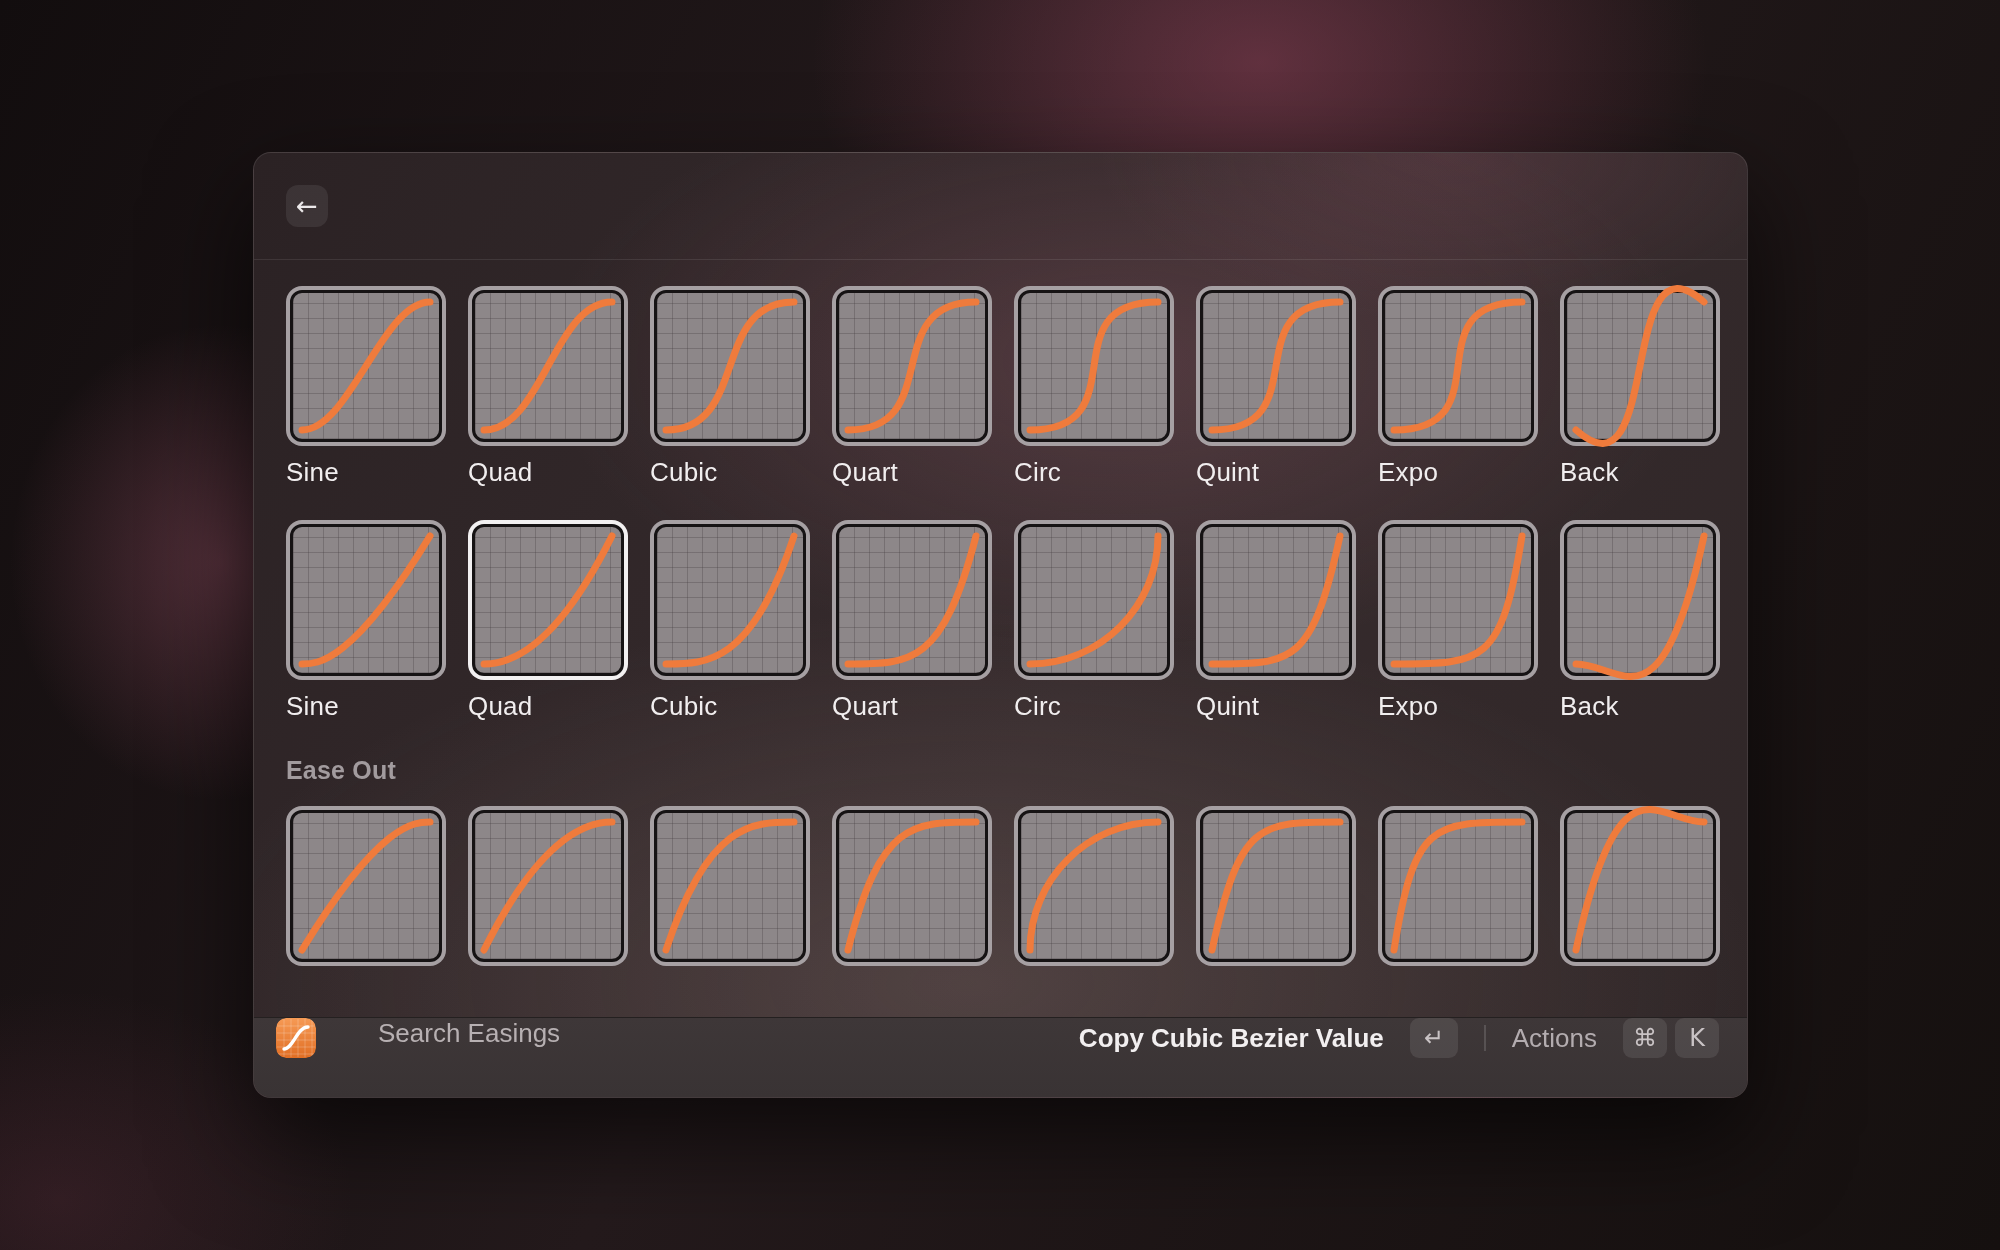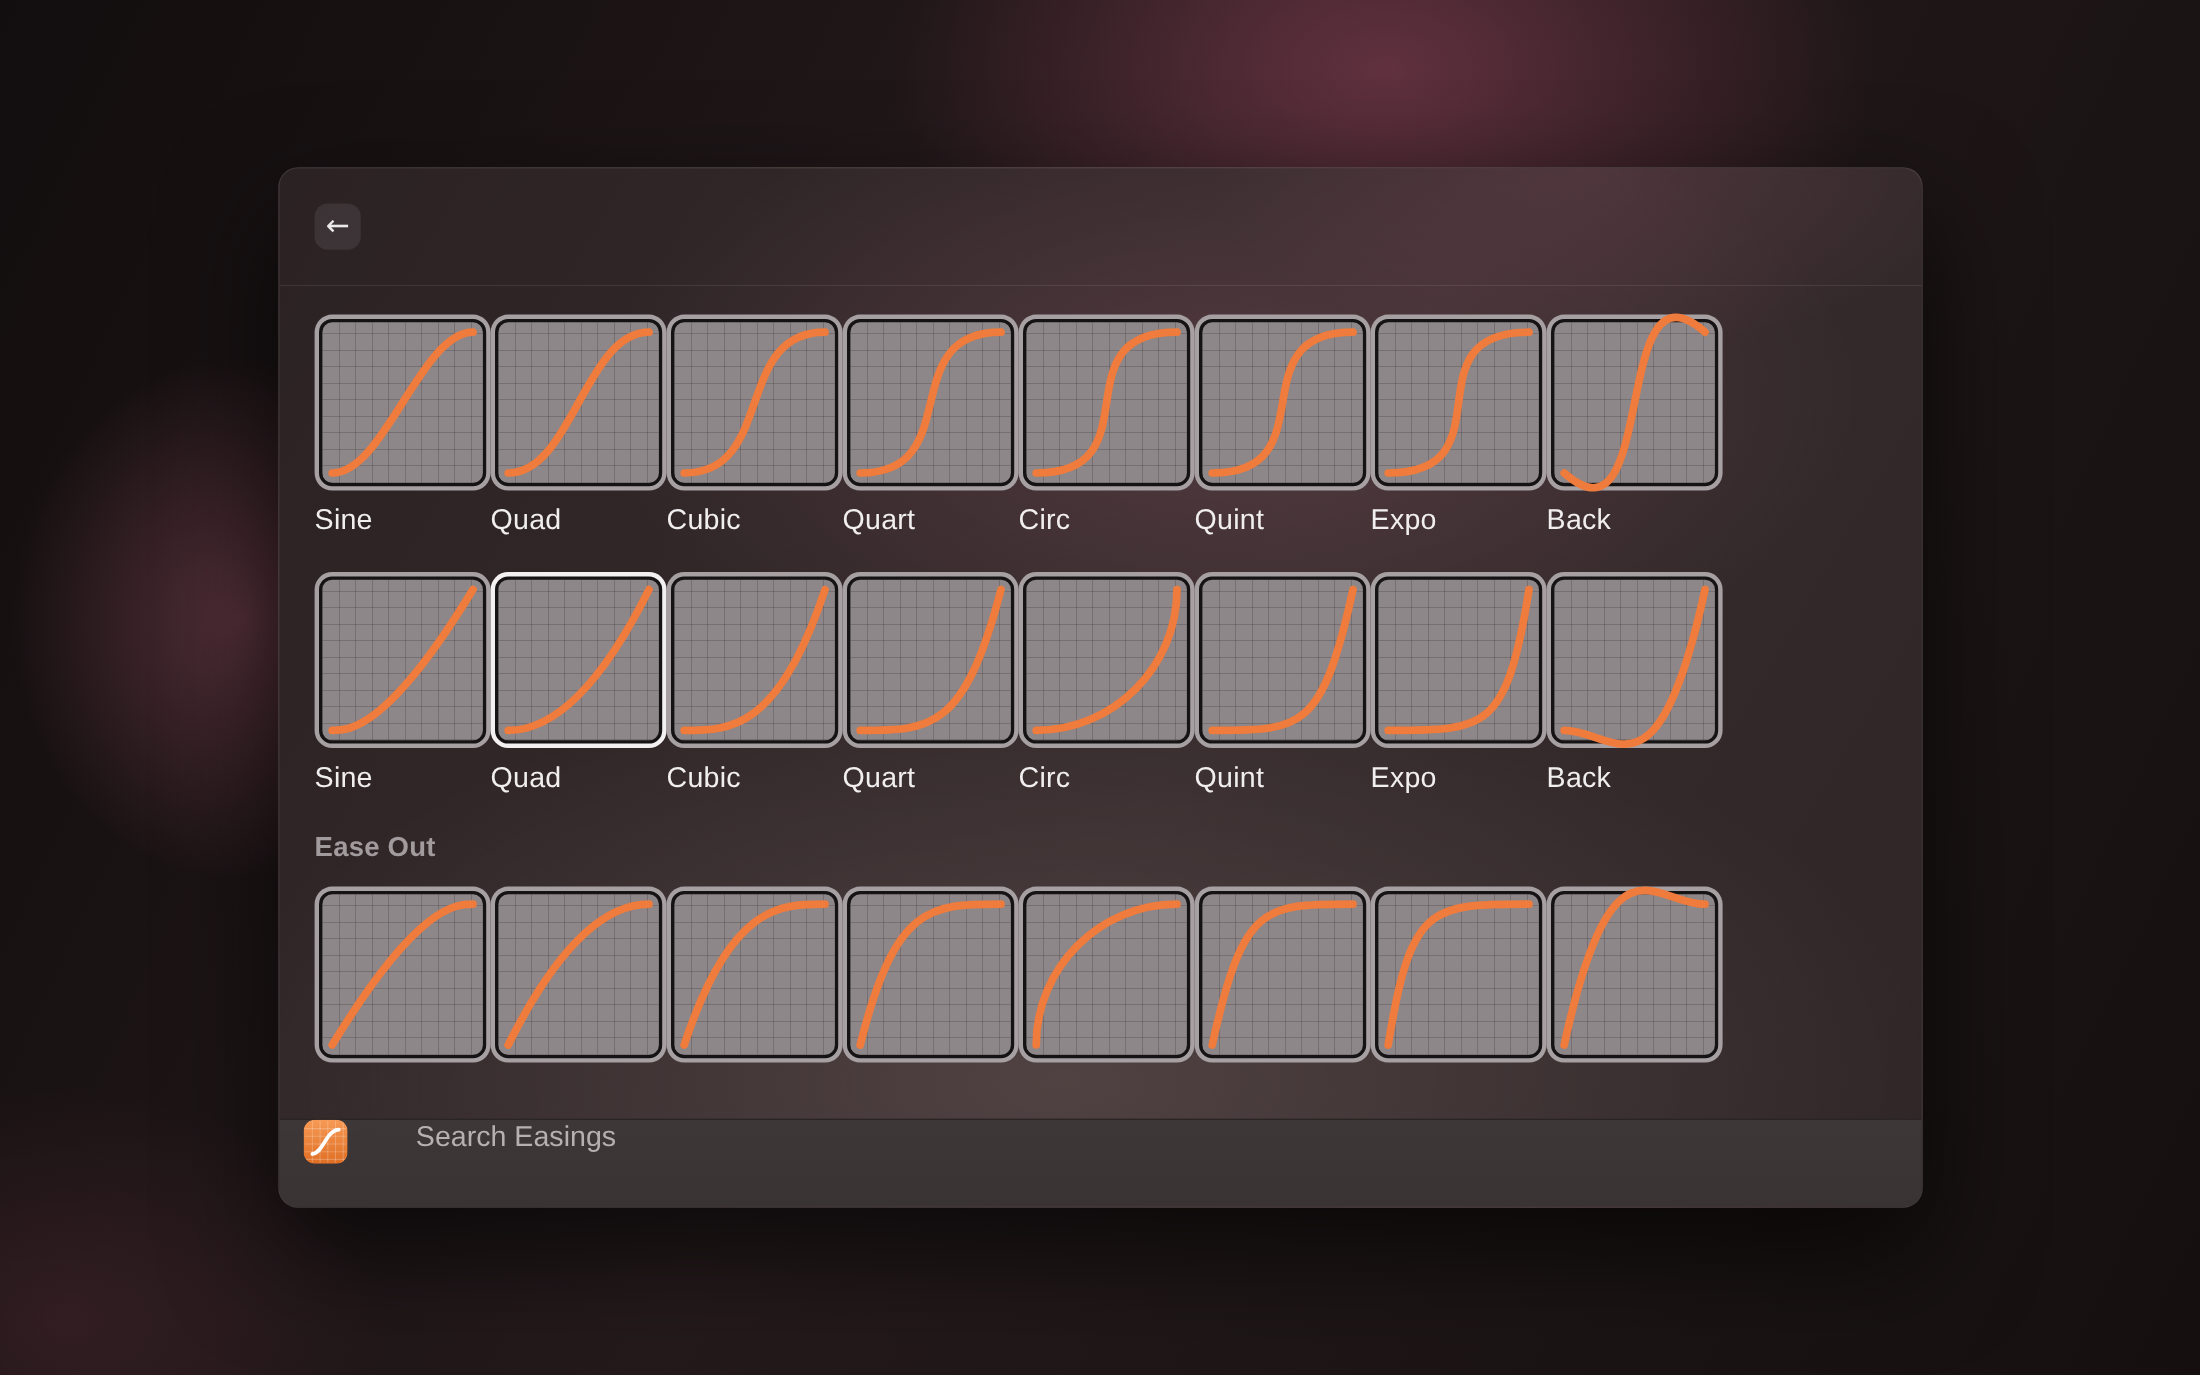--- a/index.html
+++ b/index.html
@@ -37,21 +37,21 @@
     font-family:"DejaVu Sans",sans-serif; }
   .search-input { flex:1; background:transparent; border:none; outline:none;
     font-size:34px; color:#d6d1d3; font-family:inherit; }
   .search-input::placeholder { color:#8e8889; }
 
   
   .content { flex:1; overflow:hidden; padding:26px 29px 0 32px; }
   .section { margin-bottom:32px; }
   .section-title { font-size:25px; line-height:32px; font-weight:700;
     color:#a29b9e; margin-bottom:20px; letter-spacing:0.2px; }
-  .row { display:flex; }
+  .row { display:flex; gap:22px; }
   .cell { width:160px; flex:0 0 auto; cursor:pointer; }
   .card-box { width:160px; height:160px; border-radius:16px; padding:4px;
     background:#a6a0a3; }
   .cell.selected .card-box { background:#f2f0f1; }
   .card-inner { width:100%; height:100%; border:3px solid #161314; border-radius:12px;
     background-color:#8d8789; position:relative;
     background-image:
       repeating-linear-gradient(0deg, rgba(65,58,61,0.30) 0 1px, rgba(0,0,0,0) 1px 15px),
       repeating-linear-gradient(90deg, rgba(65,58,61,0.30) 0 1px, rgba(0,0,0,0) 1px 15px);
   }
@@ -379,15 +379,25 @@
       </defs>
       <rect x="0" y="0" width="40" height="40" rx="10" fill="url(#appgrad)"></rect>
       <g stroke="rgba(255,255,255,0.22)" stroke-width="1">
         <path d="M8 1 V39 M15 1 V39 M22 1 V39 M29 1 V39 M36 1 V39"></path>
         <path d="M1 8 H39 M1 15 H39 M1 22 H39 M1 29 H39 M1 36 H39"></path>
       </g>
       <path d="M8 31 C 17 31, 21 9, 32 9" fill="none" stroke="#ffffff" stroke-width="3.4" stroke-linecap="round"></path>
     </svg>
     <div class="app-name">Search Easings</div>
 
+    <div class="footer-right">
+      <div class="primary-action-label">Copy Cubic Bezier Value</div>
+      <div class="keycap enter">↵</div>
+      <div class="v-divider"></div>
+      <div class="actions-label">Actions</div>
+      <div class="keys-group">
+        <div class="keycap">⌘</div>
+        <div class="keycap">K</div>
+      </div>
+    </div>
   </div>
 
 </div>
 
 </body></html>

